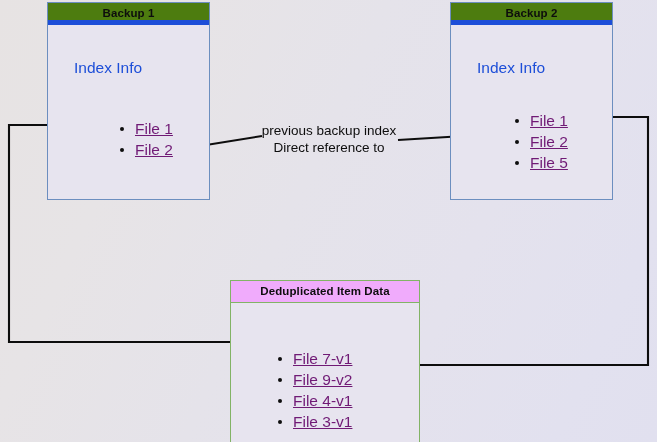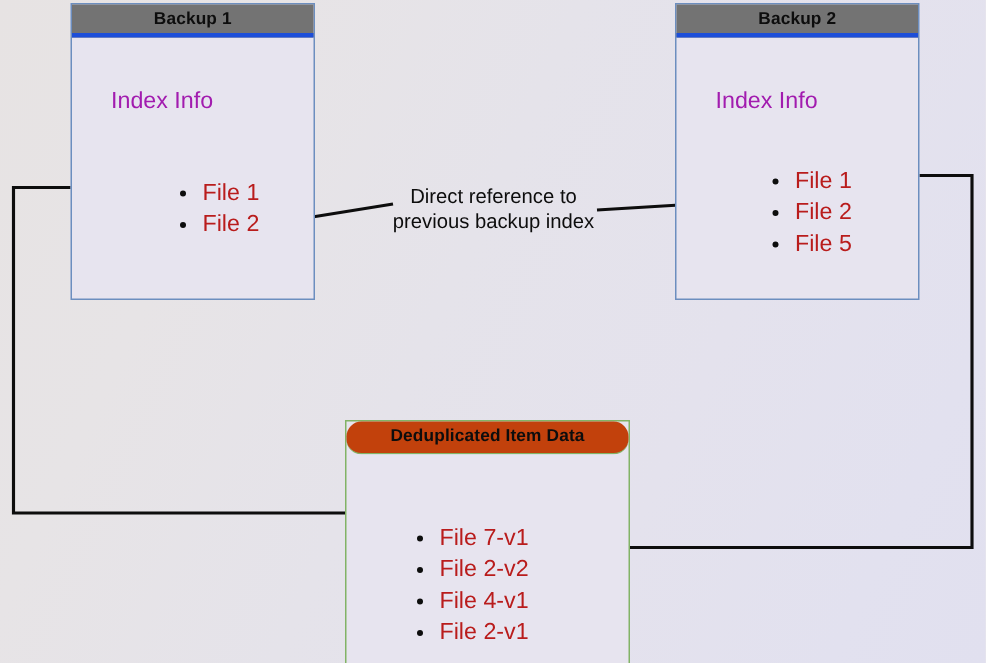--- a/index.html
+++ b/index.html
@@ -50,50 +50,50 @@
     box-sizing: border-box;
     height: 22px;
     line-height: 21px;
     text-align: center;
     font-size: 11.5px;
     font-weight: bold;
     color: #0d0d0d;
     letter-spacing: .1px;
   }
   .blue > .node-header {
-    background: #737373;
-    border-bottom: 3px solid #1d4ed8;
+    background: #4d7c0f;
+    border-bottom: 5px solid #1d4ed8;
   }
   .green > .node-header {
-    background: #c2410c;
+    background: #f0abfc;
     border-bottom: 1px solid #82b366;
-    border-radius: 10px;
   }
 
   .node-body {
     position: relative;
     height: calc(100% - 22px);
   }
 
   .index-title {
     position: absolute;
     left: 26px;
     top: 34px;
     font-size: 15.5px;
-    color: #a21caf;
+    color: #1d4ed8;
     white-space: nowrap;
   }
 
   ul.file-list {
     position: absolute;
     margin: 0;
     padding: 0;
     list-style: none;
     font-size: 15.5px;
-    color: #b91c1c;
+    color: #701a75;
+    text-decoration: underline;
   }
   ul.file-list li {
     position: relative;
     padding-left: 17px;
     line-height: 21px;
     white-space: nowrap;
   }
   ul.file-list li::before {
     content: "";
     position: absolute;
@@ -166,25 +166,25 @@
         <li>File 5</li>
       </ul>
     </div>
   </div>
 
   <div class="node green" id="dedup" style="left:230px; top:280px; width:190px; height:164px;">
     <div class="node-header">Deduplicated Item Data</div>
     <div class="node-body">
       <ul class="file-list" id="dedup-list">
         <li>File 7-v1</li>
-        <li>File 2-v2</li>
+        <li>File 9-v2</li>
         <li>File 4-v1</li>
-        <li>File 2-v1</li>
+        <li>File 3-v1</li>
       </ul>
     </div>
   </div>
 
   <div class="caption" style="left:246px; top:122px; width:166px;">
+    <div>previous backup index</div>
     <div>Direct reference to</div>
-    <div>previous backup index</div>
   </div>
 
 </div>
 
 </body></html>

